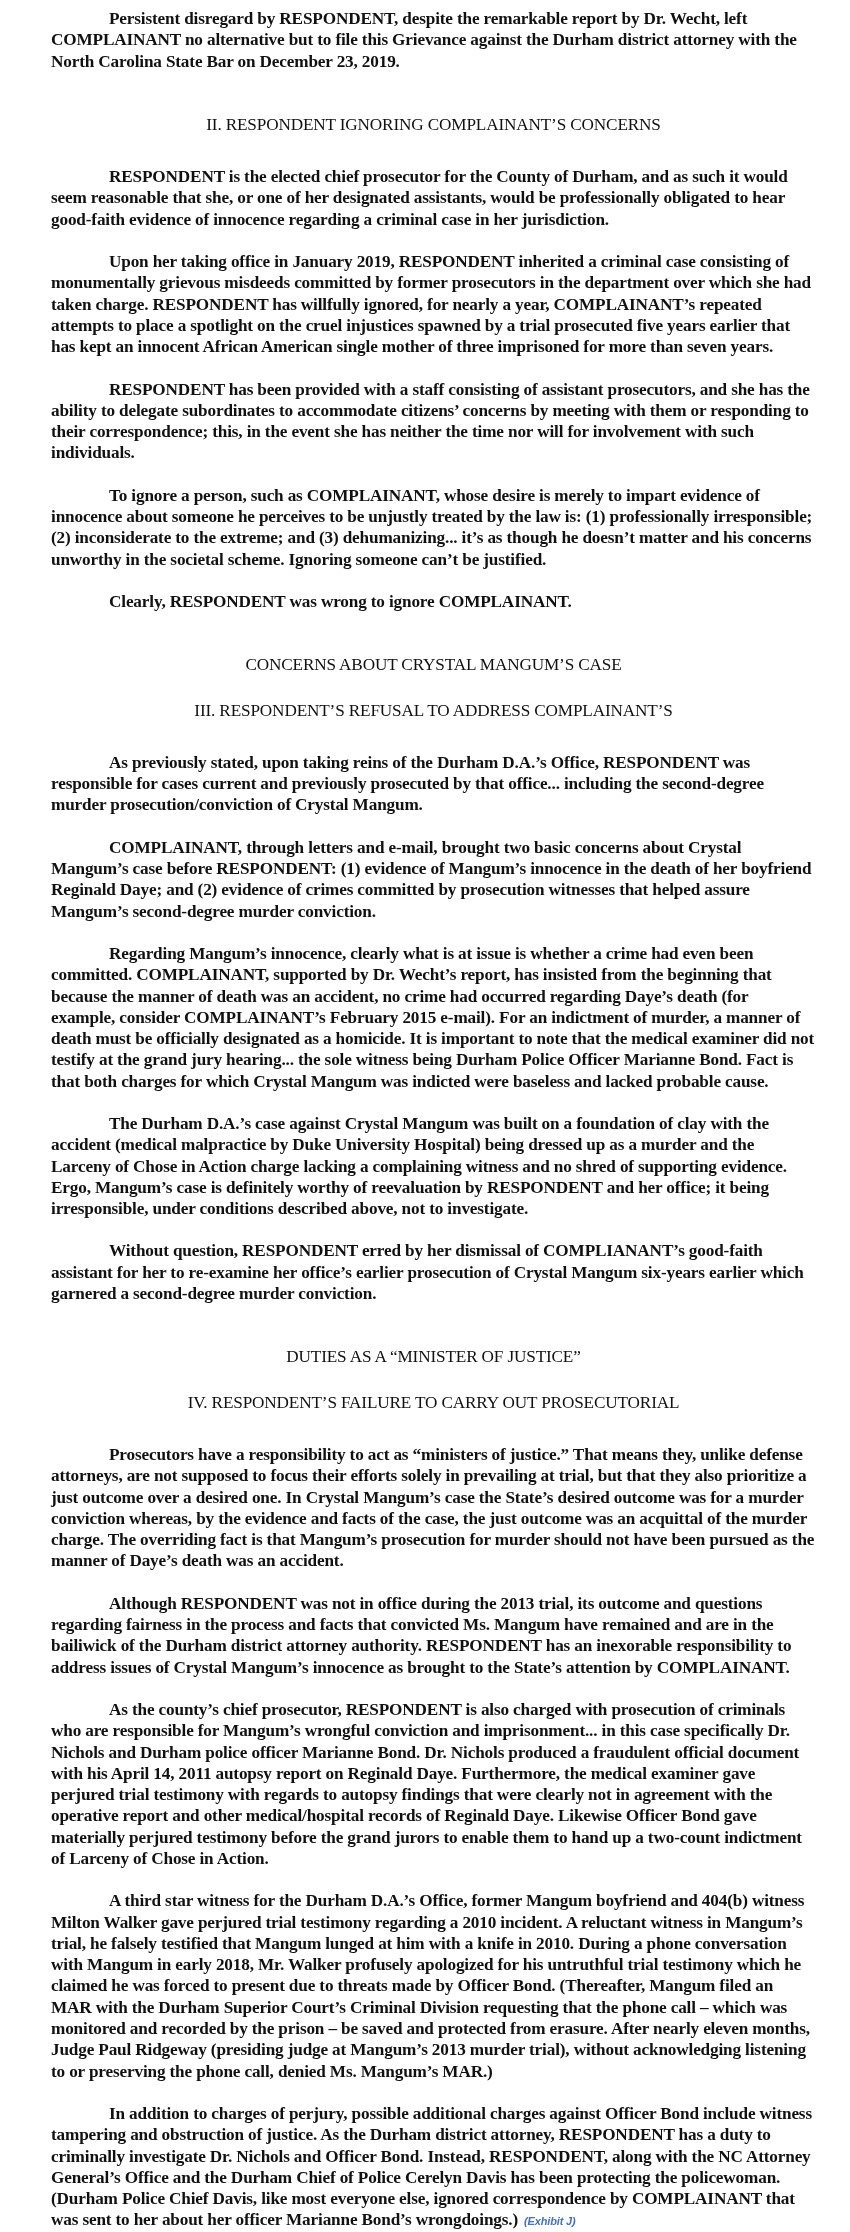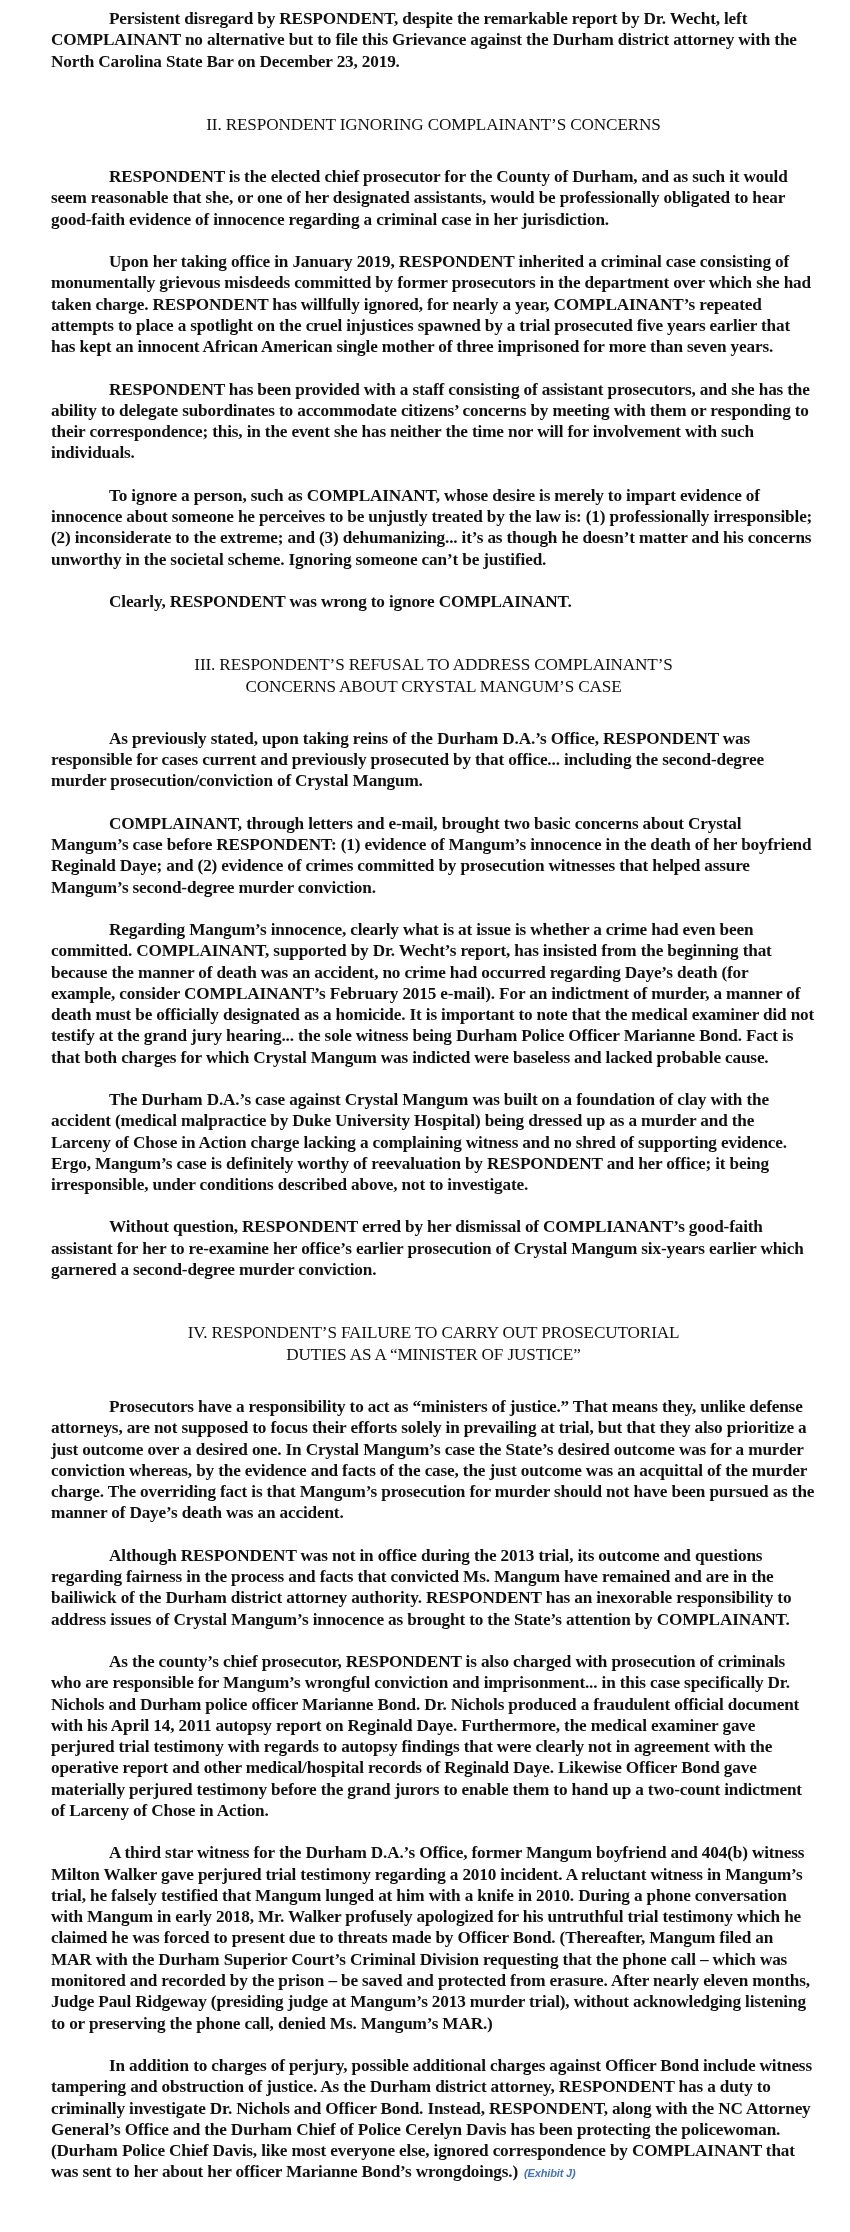--- a/index.html
+++ b/index.html
@@ -25,21 +25,21 @@
     font-weight: bold;
   }
   h2.heading {
     font-weight: normal;
     font-size: 17.2px;
     line-height: 21.3px;
     text-align: center;
     margin: 42px 0 31px 0;
     letter-spacing: -0.15px;
   }
-  h2.heading span { display: block; }
+  h2.heading span { display: block; margin-top: 24px; }
   .exhibit {
     font-family: "Liberation Sans", sans-serif;
     font-style: italic;
     font-size: 11px;
     color: #4472c4;
     text-decoration: none;
     margin-left: 6px;
     text-indent: 0;
   }
 </style>
@@ -56,34 +56,34 @@
     </h2>
     <p class="para">RESPONDENT is the elected chief prosecutor for the County of Durham, and as such it would seem reasonable that she, or one of her designated assistants, would be professionally obligated to hear good-faith evidence of innocence regarding a criminal case in her jurisdiction.</p>
     <p class="para">Upon her taking office in January 2019, RESPONDENT inherited a criminal case consisting of monumentally grievous misdeeds committed by former prosecutors in the department over which she had taken charge.  RESPONDENT has willfully ignored, for nearly a year, COMPLAINANT’s repeated attempts to place a spotlight on the cruel injustices spawned by a trial prosecuted five years earlier that has kept an innocent African American single mother of three imprisoned for more than seven years.</p>
     <p class="para">RESPONDENT has been provided with a staff consisting of assistant prosecutors, and she has the ability to delegate subordinates to accommodate citizens’ concerns by meeting with them or responding to their correspondence; this, in the event she has neither the time nor will for involvement with such individuals.</p>
     <p class="para">To ignore a person, such as COMPLAINANT, whose desire is merely to impart evidence of innocence about someone he perceives to be unjustly treated by the law is: (1) professionally irresponsible; (2) inconsiderate to the extreme; and (3) dehumanizing... it’s as though he doesn’t matter and his concerns unworthy in the societal scheme.  Ignoring someone can’t be justified.</p>
     <p class="para">Clearly, RESPONDENT was wrong to ignore COMPLAINANT.</p>
   </section>
 
   <section>
     <h2 class="heading">
+      <span>CONCERNS ABOUT CRYSTAL MANGUM’S CASE</span>
       <span>III.  RESPONDENT’S REFUSAL TO ADDRESS COMPLAINANT’S</span>
-      <span>CONCERNS ABOUT CRYSTAL MANGUM’S CASE</span>
     </h2>
     <p class="para">As previously stated, upon taking reins of the Durham D.A.’s Office, RESPONDENT was responsible for cases current and previously prosecuted by that office... including the second-degree murder prosecution/conviction of Crystal Mangum.</p>
     <p class="para"> COMPLAINANT, through letters and e-mail, brought two basic concerns about Crystal Mangum’s case before RESPONDENT: (1) evidence of Mangum’s innocence in the death of her boyfriend Reginald Daye; and (2) evidence of crimes committed by prosecution witnesses that helped assure Mangum’s second-degree murder conviction.</p>
     <p class="para">Regarding Mangum’s innocence, clearly what is at issue is whether a crime had even been committed.  COMPLAINANT, supported by Dr. Wecht’s report, has insisted from the beginning that because the manner of death was an accident, no crime had occurred regarding Daye’s death (for example, consider COMPLAINANT’s February 2015 e-mail).  For an indictment of murder, a manner of death must be officially designated as a homicide.  It is important to note that the medical examiner did not testify at the grand jury hearing... the sole witness being Durham Police Officer Marianne Bond.  Fact is that both charges for which Crystal Mangum was indicted were baseless and lacked probable cause.</p>
     <p class="para">The Durham D.A.’s case against Crystal Mangum was built on a foundation of clay with the accident (medical malpractice by Duke University Hospital) being dressed up as a murder and the Larceny of Chose in Action charge lacking a complaining witness and no shred of supporting evidence.  Ergo, Mangum’s case is definitely worthy of reevaluation by RESPONDENT and her office; it being irresponsible, under conditions described above, not to investigate.</p>
     <p class="para">Without question, RESPONDENT erred by her dismissal of COMPLIANANT’s good-faith assistant for her to re-examine her office’s earlier prosecution of Crystal Mangum six-years earlier which garnered a second-degree murder conviction.</p>
   </section>
 
   <section>
     <h2 class="heading">
+      <span>DUTIES AS A “MINISTER OF JUSTICE”</span>
       <span>IV.  RESPONDENT’S FAILURE TO CARRY OUT PROSECUTORIAL</span>
-      <span>DUTIES AS A “MINISTER OF JUSTICE”</span>
     </h2>
     <p class="para">Prosecutors have a responsibility to act as “ministers of justice.”  That means they, unlike defense attorneys, are not supposed to focus their efforts solely in prevailing at trial, but that they also prioritize a just outcome over a desired one.  In Crystal Mangum’s case the State’s desired outcome was for a murder conviction whereas, by the evidence and facts of the case, the just outcome was an acquittal of the murder charge.  The overriding fact is that Mangum’s prosecution for murder should not have been pursued as the manner of Daye’s death was an accident.</p>
     <p class="para">Although RESPONDENT was not in office during the 2013 trial, its outcome and questions regarding fairness in the process and facts that convicted Ms. Mangum have remained and are in the bailiwick of the Durham district attorney authority.  RESPONDENT has an inexorable responsibility to address issues of Crystal Mangum’s innocence as brought to the State’s attention by COMPLAINANT.</p>
     <p class="para">As the county’s chief prosecutor, RESPONDENT is also charged with prosecution of criminals who are responsible for Mangum’s wrongful conviction and imprisonment... in this case specifically Dr. Nichols and Durham police officer Marianne Bond.  Dr. Nichols produced a fraudulent official document with his April 14, 2011 autopsy report on Reginald Daye.  Furthermore, the medical examiner gave perjured trial testimony with regards to autopsy findings that were clearly not in agreement with the operative report and other medical/hospital records of Reginald Daye.  Likewise Officer Bond gave materially perjured testimony before the grand jurors to enable them to hand up a two-count indictment of Larceny of Chose in Action.</p>
     <p class="para">A third star witness for the Durham D.A.’s Office, former Mangum boyfriend and 404(b) witness Milton Walker gave perjured trial testimony regarding a 2010 incident.  A reluctant witness in Mangum’s trial, he falsely testified that Mangum lunged at him with a knife in 2010.  During a phone conversation with Mangum in early 2018, Mr. Walker profusely apologized for his untruthful trial testimony which he claimed he was forced to present due to threats made by Officer Bond.  (Thereafter, Mangum filed an MAR with the Durham Superior Court’s Criminal Division requesting that the phone call – which was monitored and recorded by the prison – be saved and protected from erasure.  After nearly eleven months, Judge Paul Ridgeway (presiding judge at Mangum’s 2013 murder trial), without acknowledging listening to or preserving the phone call, denied Ms. Mangum’s MAR.)</p>
     <p class="para"><span>In addition to charges of perjury, possible additional charges against Officer Bond include witness tampering and obstruction of justice.  As the Durham district attorney, RESPONDENT has a duty to criminally investigate Dr. Nichols and Officer Bond.  Instead, RESPONDENT, along with the NC Attorney General’s Office and the Durham Chief of Police Cerelyn Davis has been protecting the policewoman.  (Durham Police Chief Davis, like most everyone else, ignored correspondence by COMPLAINANT that was sent to her about her officer Marianne Bond’s wrongdoings.)</span><a class="exhibit" href="#">(Exhibit J)</a></p>
   </section>
 
 </div>
 

